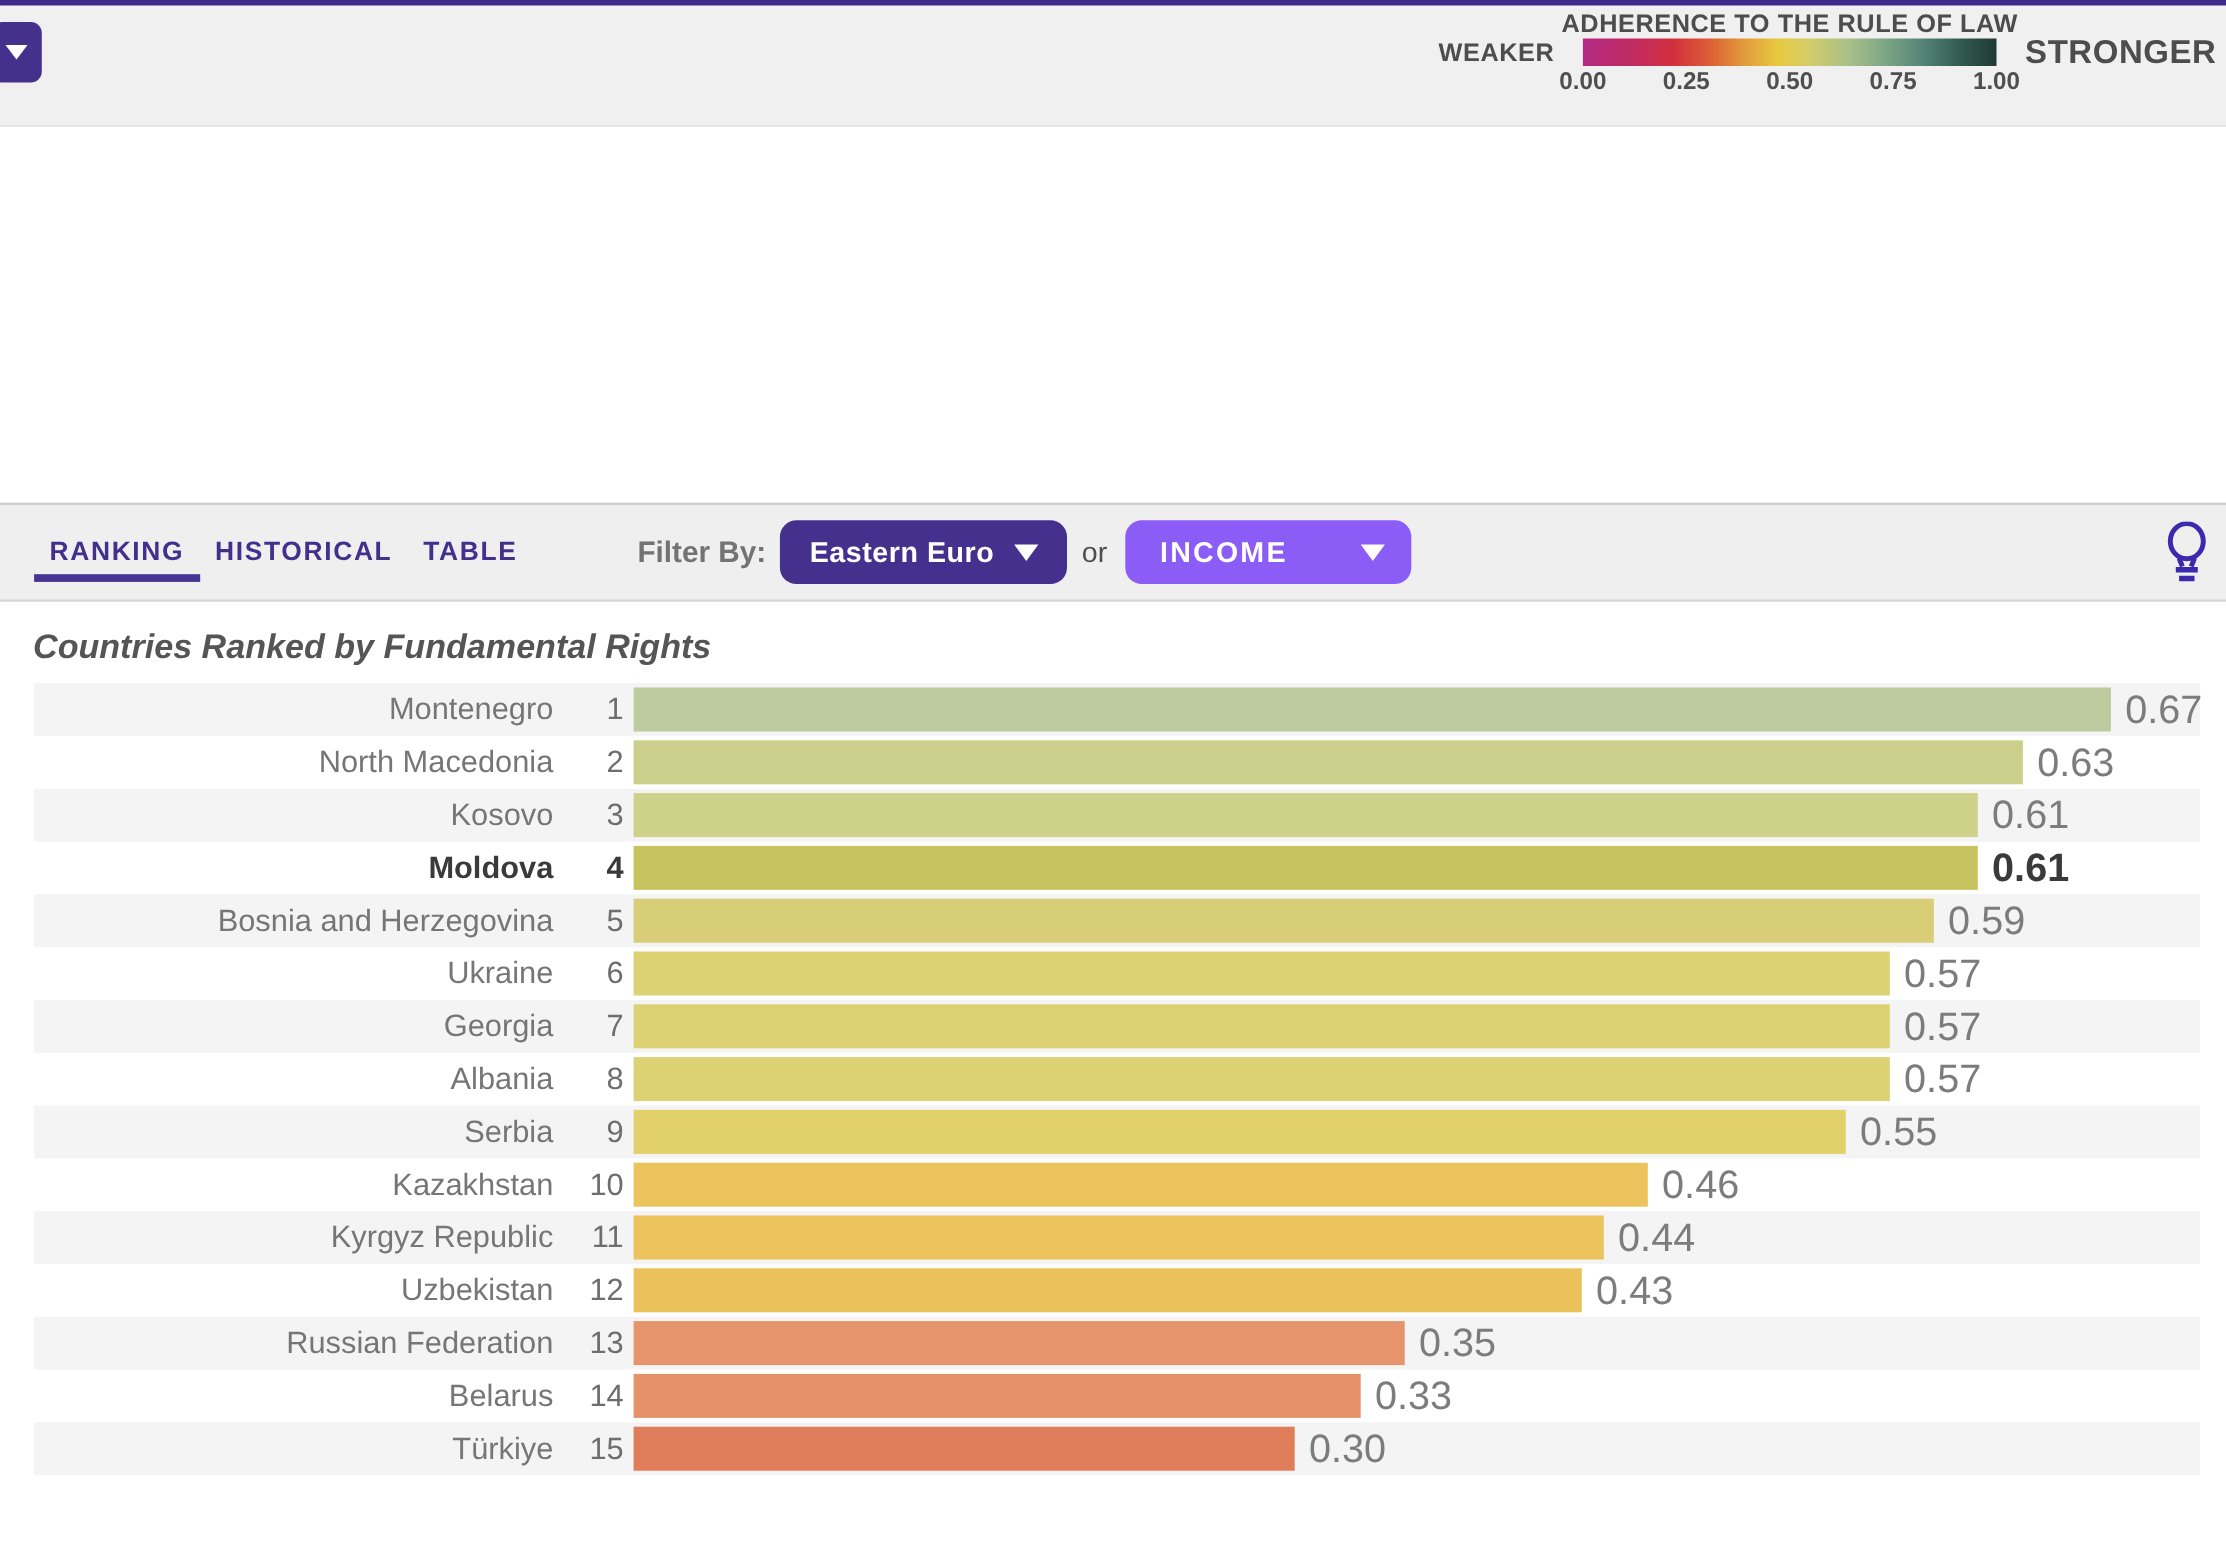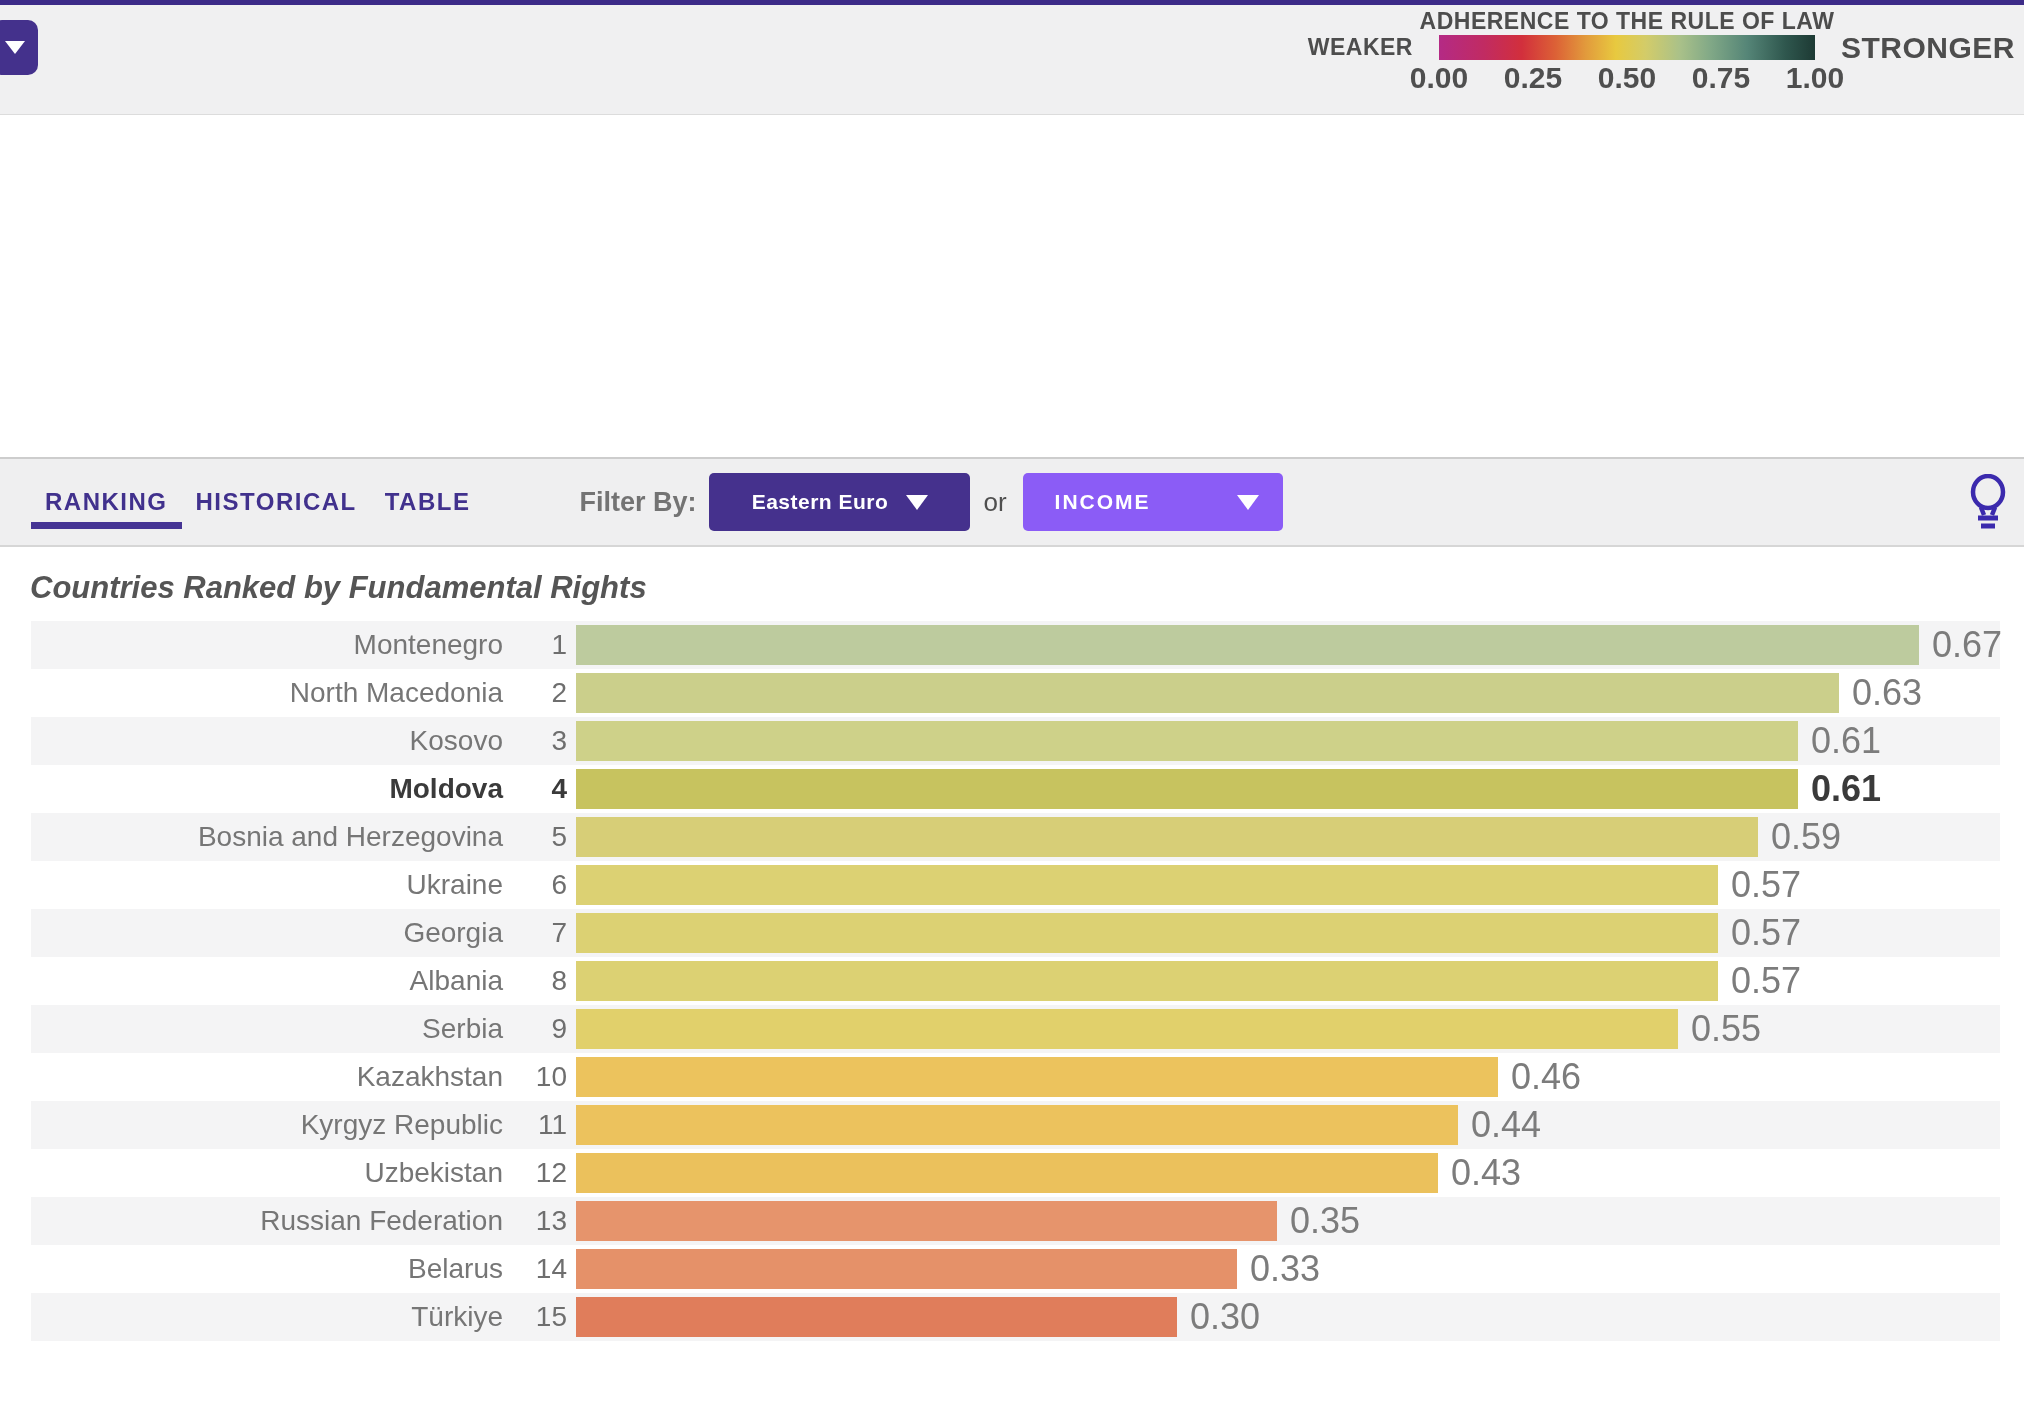--- a/index.html
+++ b/index.html
@@ -30,39 +30,39 @@
   .legend-title{
     grid-column:2;grid-row:1;justify-self:center;white-space:nowrap;
     font-size:23px;font-weight:800;letter-spacing:.5px;
   }
   .legend-weaker{grid-column:1;grid-row:2;font-size:23px;font-weight:800;letter-spacing:.5px;}
   .legend-stronger{grid-column:3;grid-row:2;font-size:30px;font-weight:700;letter-spacing:.5px;}
   .gradient-bar{grid-column:2;grid-row:2;width:376px;height:25px;}
   .legend-ticks{grid-column:2;grid-row:3;position:relative;height:24px;}
   .legend-tick{
     position:absolute;top:1px;transform:translateX(-50%);
-    font-size:30px;font-weight:700;color:#4f4f4f;white-space:nowrap;
+    font-size:22px;font-weight:700;color:#4f4f4f;white-space:nowrap;
   }
 
   
   .toolbar{
     position:absolute;top:457px;left:0;width:100%;height:90px;box-sizing:border-box;
     background:#efeff0;border-top:2px solid #cdcdcd;border-bottom:2px solid #d6d6d6;
     display:flex;align-items:center;padding-left:31px;
   }
   .tabs{display:flex;align-items:flex-start;}
   .tab{
     padding:12px 14px 6px 14px;font-size:24px;font-weight:600;color:#41318d;
     letter-spacing:1.5px;border-bottom:7px solid transparent;cursor:pointer;white-space:nowrap;
   }
   .tab.active{border-bottom-color:#453494;}
   .filter-label{margin-left:95px;font-size:27px;font-weight:700;color:#737373;white-space:nowrap;}
   .dd-btn{
-    height:58px;border-radius:5px;display:flex;align-items:center;box-sizing:border-box;
-    color:#ffffff;font-weight:700;font-size:21px;cursor:pointer;white-space:nowrap;
+    height:58px;border-radius:15px;display:flex;align-items:center;box-sizing:border-box;
+    color:#ffffff;font-weight:700;font-size:26px;cursor:pointer;white-space:nowrap;
   }
   .dd-region{width:261px;margin-left:13px;justify-content:center;gap:18px;letter-spacing:.5px;}
   .dd-income{width:260px;margin-left:16px;justify-content:space-between;padding:0 24px 0 28px;letter-spacing:2px;}
   .dd-caret{
     width:0;height:0;border-left:11px solid transparent;border-right:11px solid transparent;
     border-top:15px solid #ffffff;display:inline-block;
   }
   .or-label{margin-left:13px;font-size:26px;color:#4f4f4f;}
   .bulb-wrap{margin-left:auto;margin-right:16px;display:flex;align-items:center;cursor:pointer;}
 

